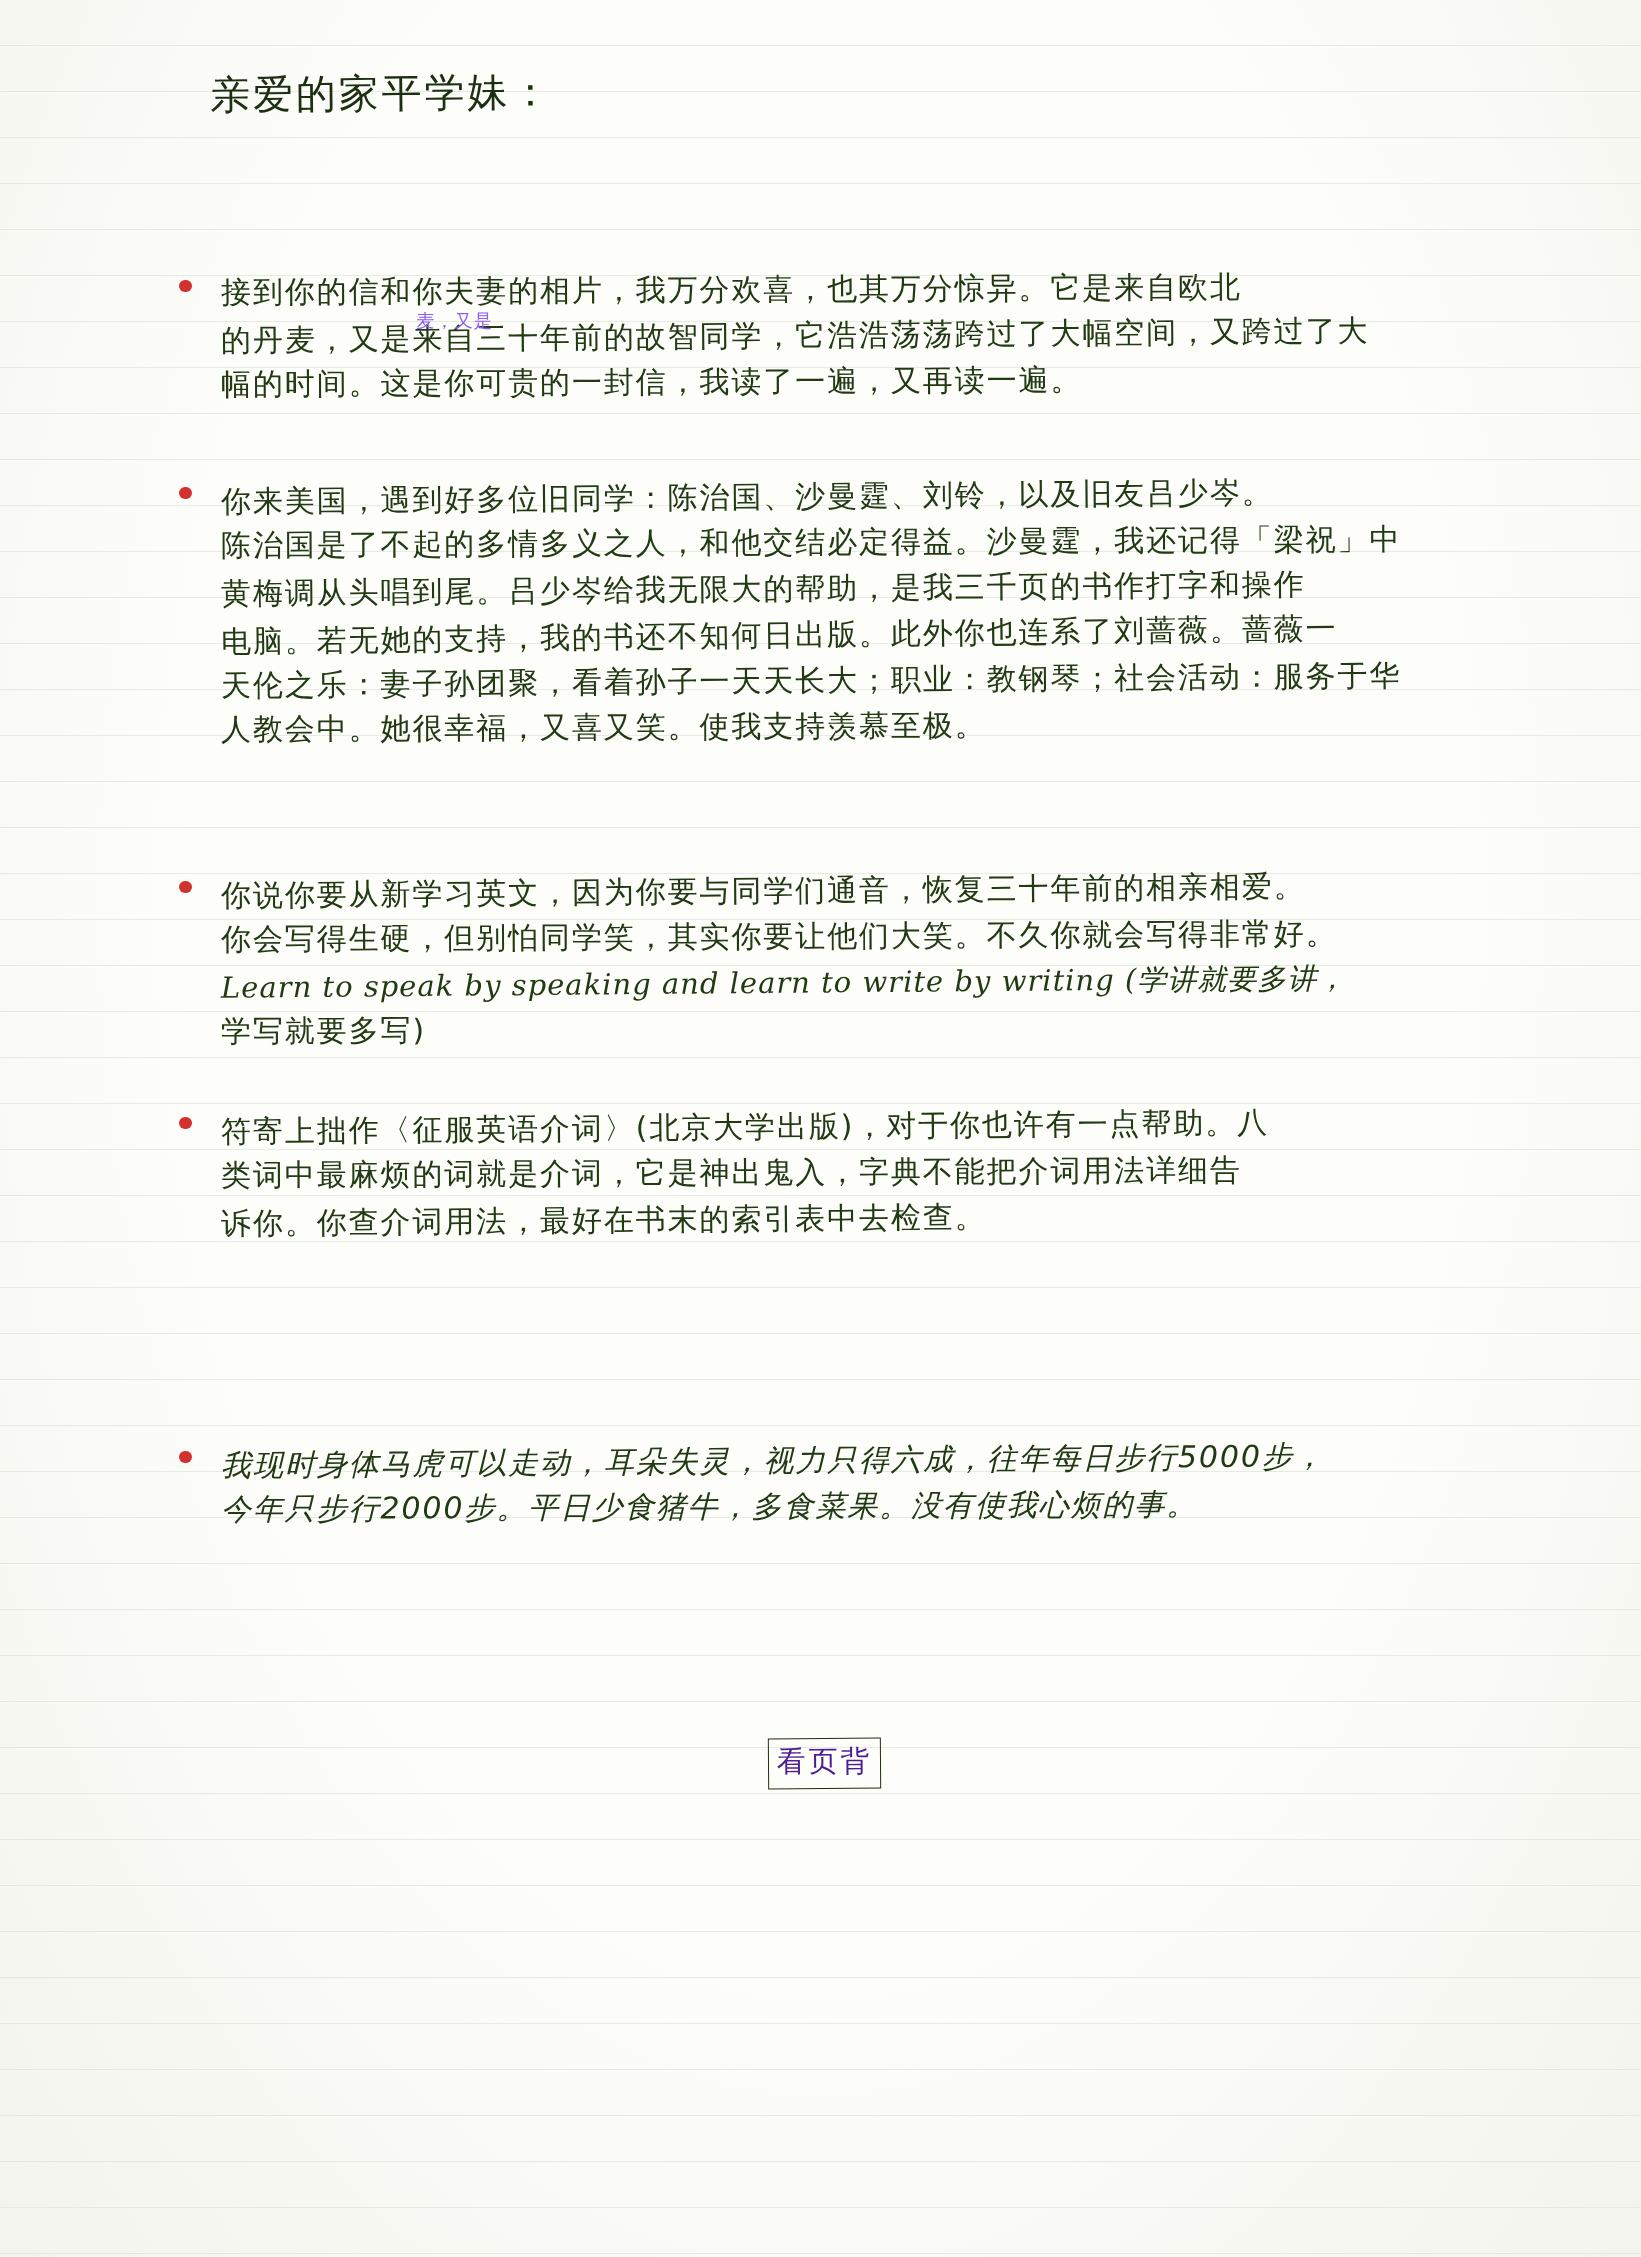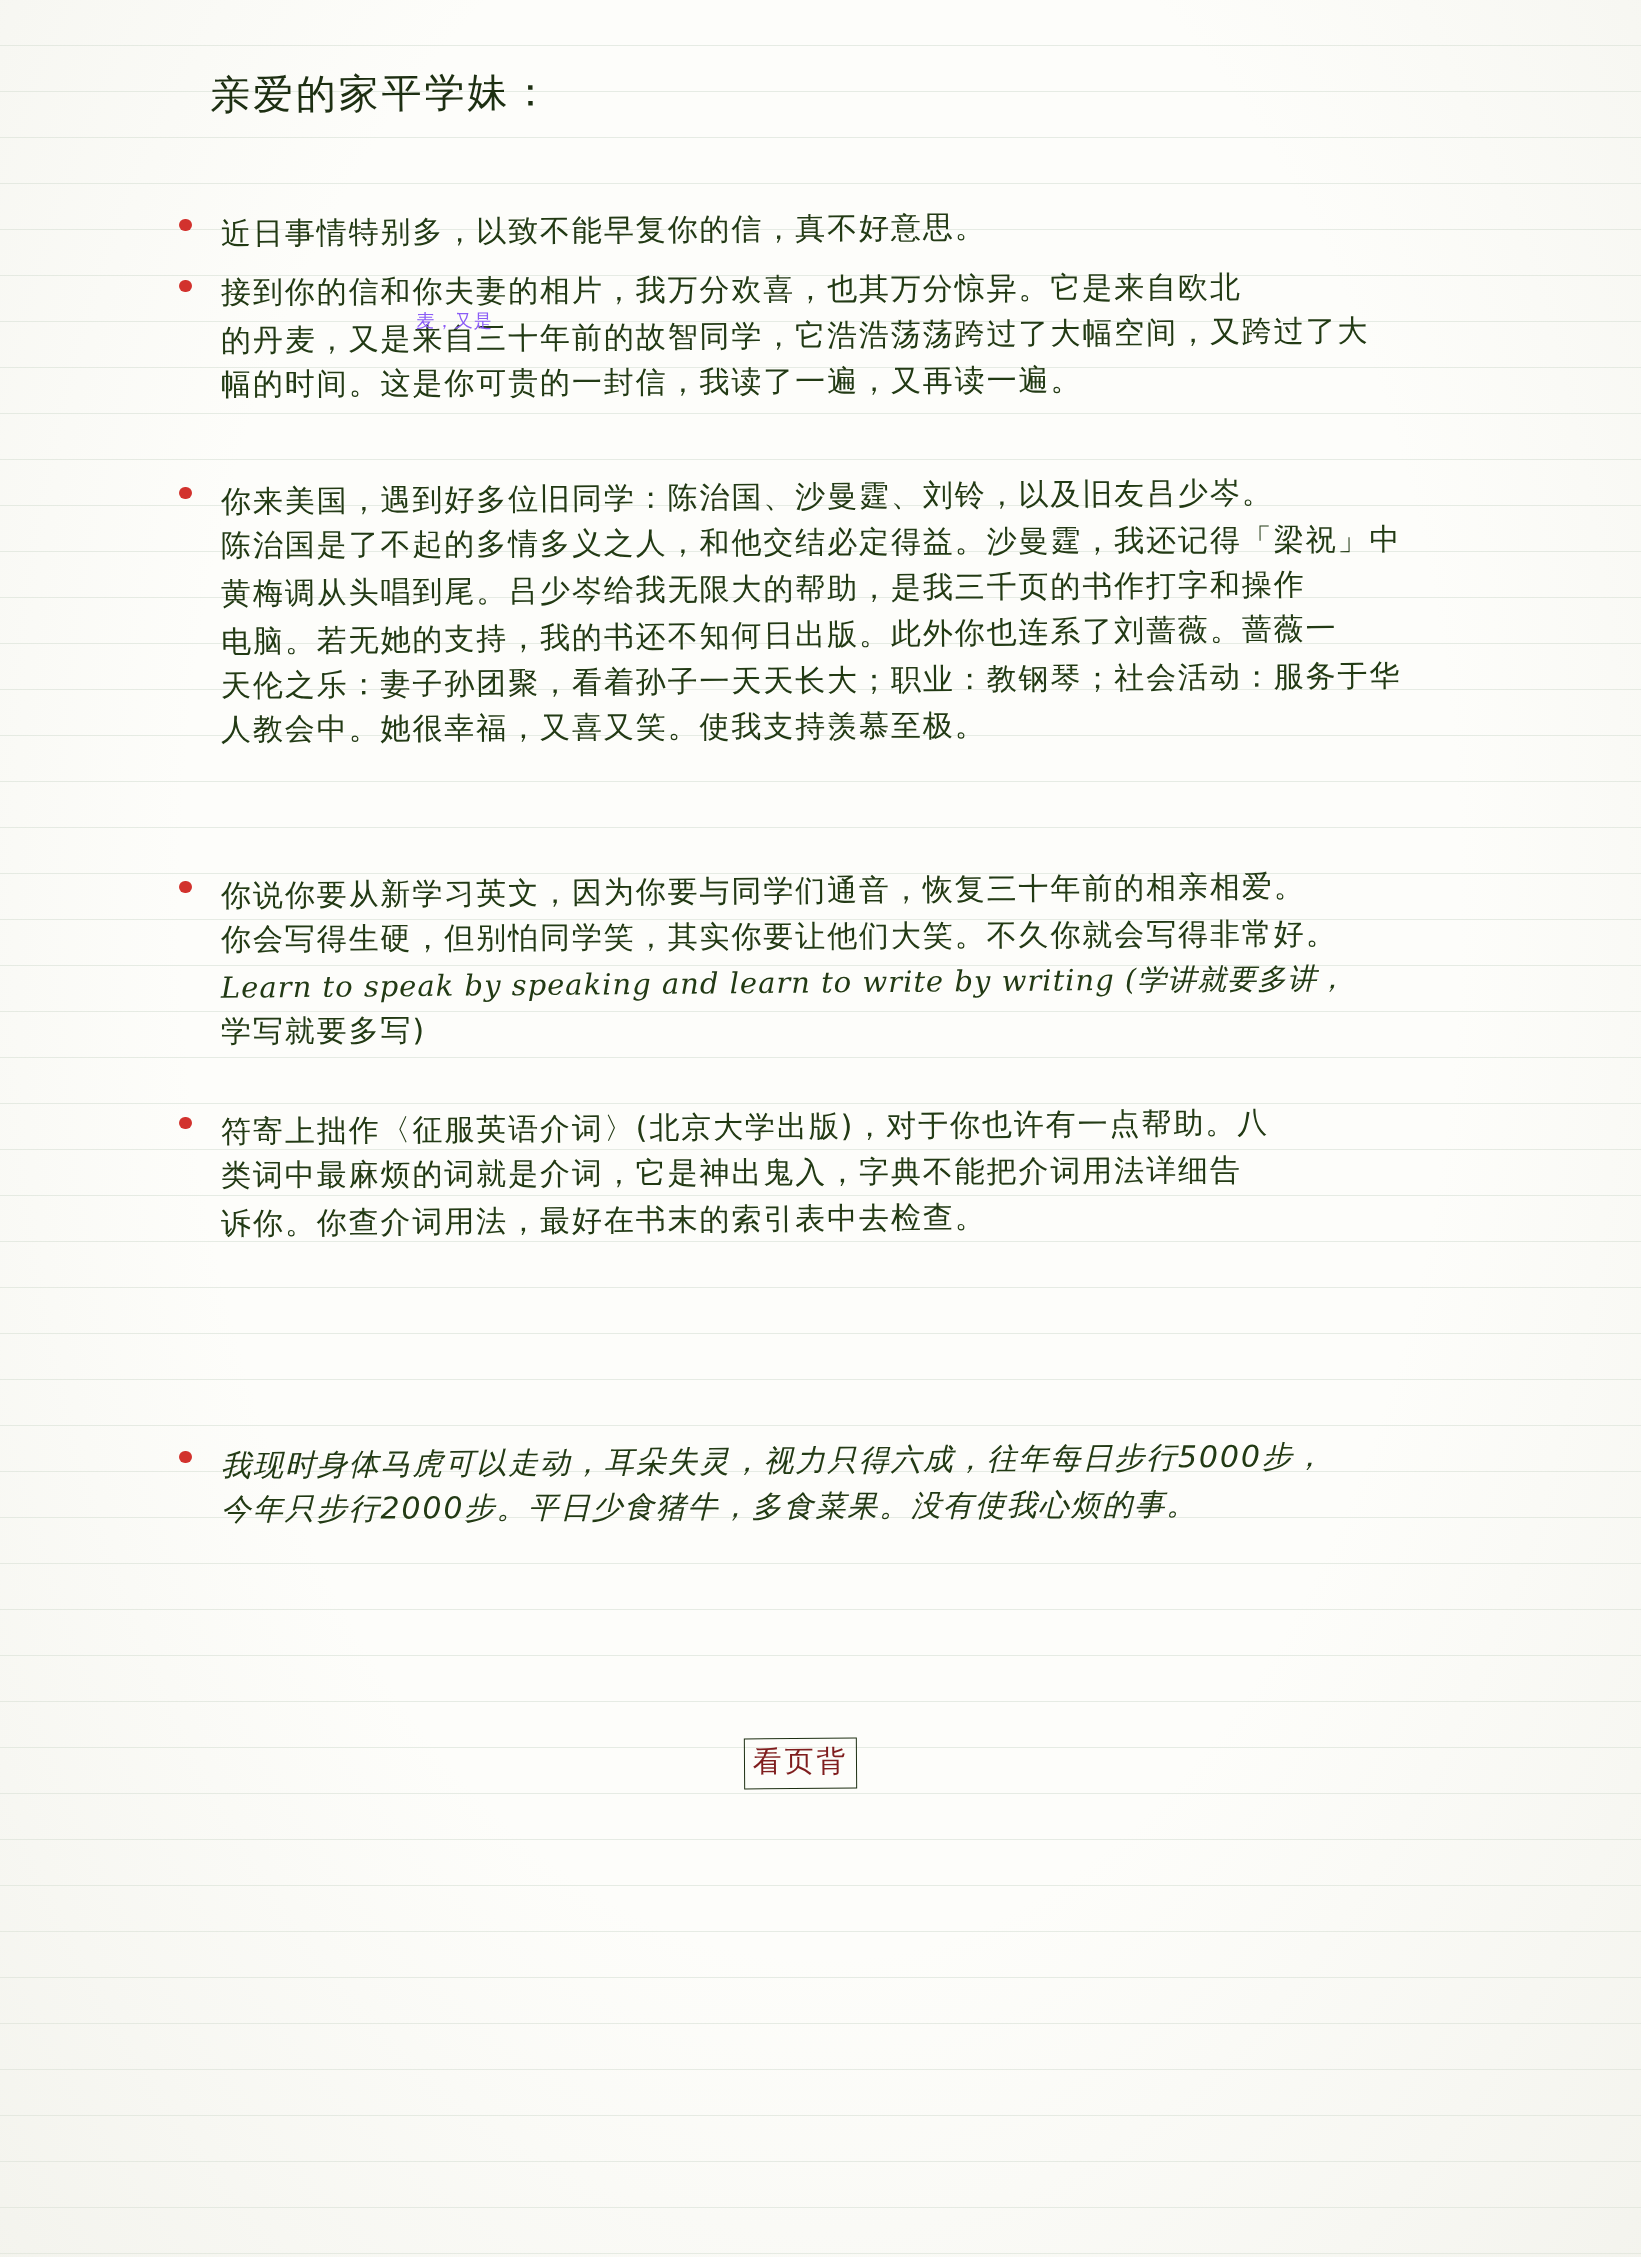--- a/index.html
+++ b/index.html
@@ -87,48 +87,42 @@
   .line.tilt3 { transform: rotate(-0.7deg); }
   .inserted {
     position: absolute;
     font-size: 18.3px;
     color: #8b5cf6;
     font-family: "DejaVu Sans", sans-serif;
     letter-spacing: 1px;
   }
   .footer-note {
     position: absolute;
-    left: 744px;
+    left: 768px;
     top: 1738px;
     font-size: 29px;
-    color: #7f1d1d;
+    color: #4c1d95;
     font-family: "DejaVu Sans", sans-serif;
     letter-spacing: 2.9px;
     border: 1.9px solid #1d2f12;
     padding: 2.9px 7.7px 5.8px 7.7px;
     transform: rotate(-0.4deg);
   }
 </style>
 </head>
 <body>
 
 <div class="page">
   <div class="rules"></div>
   <div class="paper-tint"></div>
 
   <div class="content">
 
     <div class="salutation">亲爱的家平学妹：</div>
 
-    <div class="item" style="top:205px;">
-      <span class="bullet"></span>
-      <div class="lines">
-        <div class="line tilt1">近日事情特别多，以致不能早复你的信，真不好意思。</div>
-      </div>
-    </div>
 
     <div class="item" style="top:266px;">
       <span class="bullet"></span>
       <div class="lines">
         <div class="line tilt2">接到你的信和你夫妻的相片，我万分欢喜，也其万分惊异。它是来自欧北</div>
         <div class="line tilt1">的丹麦，又是来自三十年前的故智同学，它浩浩荡荡跨过了大幅空间，又跨过了大</div>
         <div class="line tilt2">幅的时间。这是你可贵的一封信，我读了一遍，又再读一遍。</div>
       </div>
       <div class="inserted" style="left:237px; top:42px;">麦，又是</div>
     </div>

